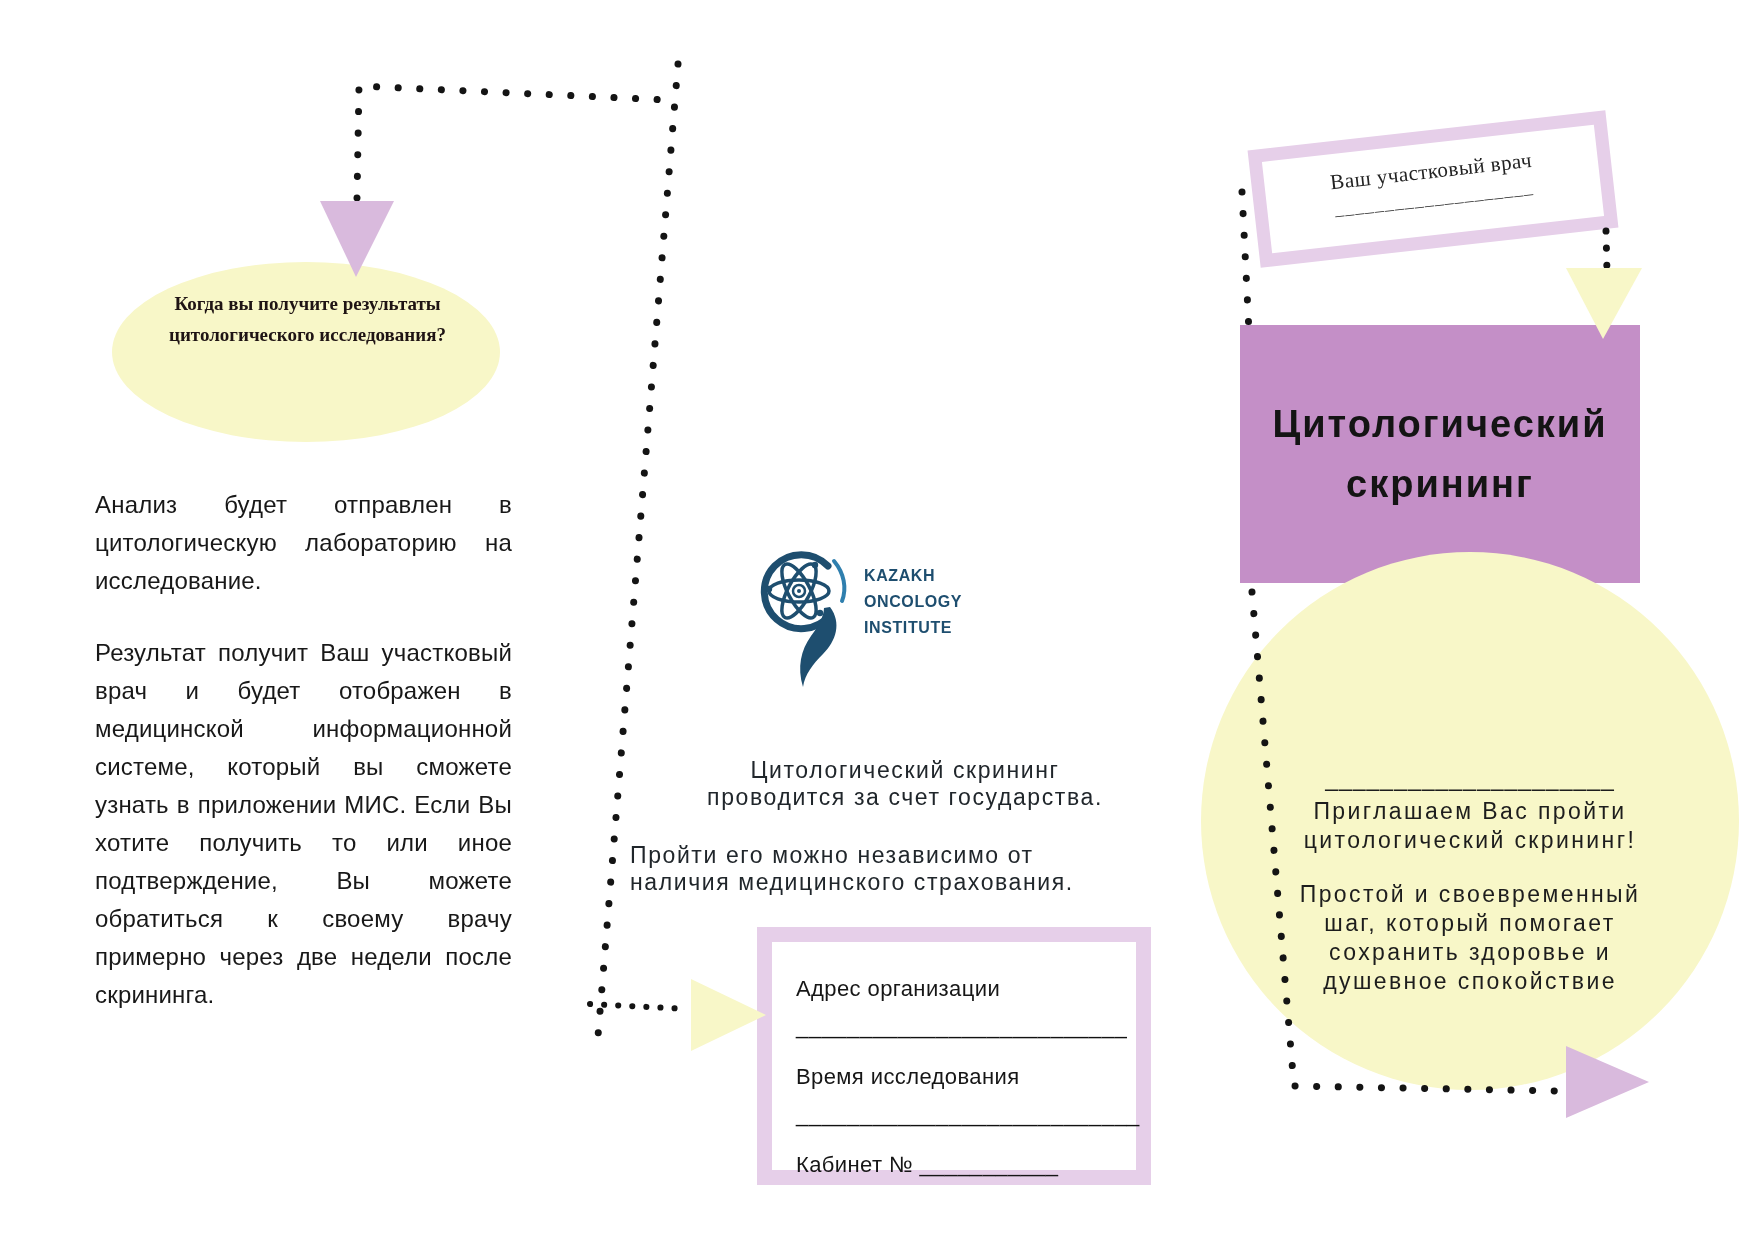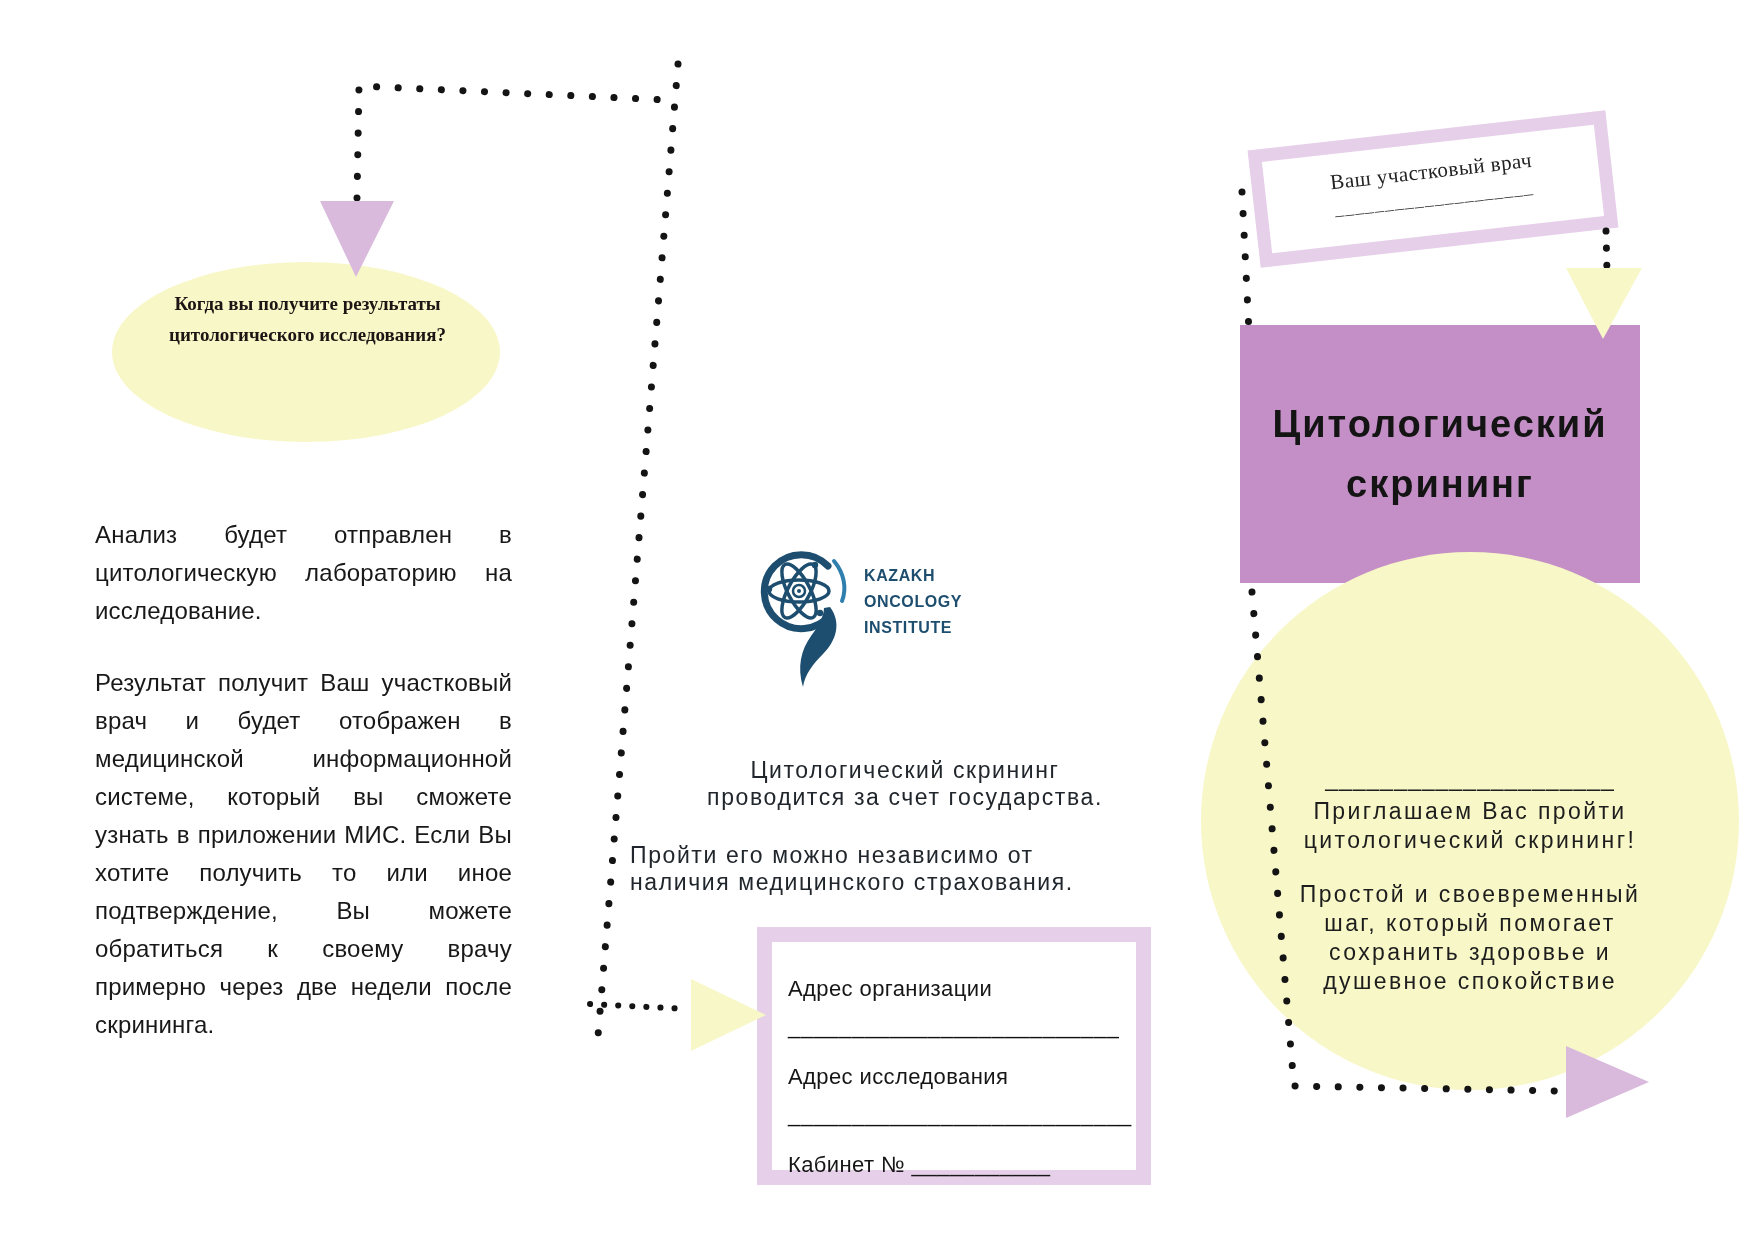--- a/index.html
+++ b/index.html
@@ -6,33 +6,33 @@
   #canvas{position:relative;width:1755px;height:1241px;background:#ffffff;overflow:hidden;
           font-family:"Liberation Sans", sans-serif;}
   .abs{position:absolute;}
   .prelines{white-space:pre-line;}
 
   
   #q-ellipse{left:112px;top:262px;width:388px;height:180px;border-radius:50%;background:#f8f7c8;}
   #q-text{left:140px;top:288px;width:335px;text-align:center;
           font-family:"Liberation Serif", serif;font-weight:bold;font-size:19px;line-height:31px;color:#1f1414;}
   #body-col{left:95px;top:486px;width:417px;font-size:24px;line-height:38px;color:#181818;
-            text-align:justify;letter-spacing:0.2px;margin-top:30px;}
+            text-align:justify;letter-spacing:0.2px;}
   #body-col p{margin:0 0 34px 0;}
 
   
   #logo-row{left:752px;top:545px;width:330px;height:150px;}
   #logo-text{position:absolute;left:112px;top:18px;font-weight:bold;font-size:16px;line-height:26px;
              letter-spacing:0.6px;color:#1e4e6f;}
   #funding{left:630px;top:757px;width:550px;text-align:center;font-size:23px;line-height:27px;
            letter-spacing:1.6px;color:#20262b;font-weight:500;}
   #insurance{left:630px;top:842px;width:550px;text-align:left;font-size:23px;line-height:27px;
            letter-spacing:1.6px;color:#20262b;font-weight:500;}
   #info-box{left:757px;top:927px;width:394px;height:258px;border:15px solid #e6cfe9;background:#fff;
-            box-sizing:border-box;padding:34px 0 0 16px;color:#161616;}
+            box-sizing:border-box;padding:34px 0 0 24px;color:#161616;}
   .info-label{font-size:22px;letter-spacing:0.4px;font-weight:500;}
   .fill-line{font-size:22px;letter-spacing:0.5px;color:#111;}
   .gap8{margin-top:12px;} .gap26{margin-top:24px;}
 
   
   #doctor-box{left:1253px;top:130px;width:360px;height:118px;transform:rotate(-6.4deg);
               border:13px solid #e6cfe9;background:#fff;box-sizing:border-box;text-align:center;
               padding-top:16px;color:#222;}
   #doctor-box .lbl{font-family:"Liberation Serif", serif;font-size:21px;letter-spacing:0.5px;}
   #doctor-box .line{font-family:"Liberation Serif", serif;font-size:18px;margin-top:4px;letter-spacing:1px;}
@@ -84,21 +84,21 @@
   </div>
 
   <div class="abs prelines" id="funding">Цитологический скрининг
 проводится за счет государства.</div>
   <div class="abs prelines" id="insurance">Пройти его можно независимо от
 наличия медицинского страхования.</div>
 
   <div class="abs" id="info-box">
     <div class="info-label">Адрес организации</div>
     <div class="fill-line gap8">__________________________</div>
-    <div class="info-label gap26">Адрес исследования</div>
+    <div class="info-label gap26">Время исследования</div>
     <div class="fill-line gap8">___________________________</div>
     <div class="info-label gap26">Кабинет № ___________</div>
   </div>
 
   <div class="abs" id="doctor-box">
     <div class="lbl">Ваш участковый врач</div>
     <div class="line">____________________</div>
   </div>
 
   <div class="abs" id="title-block">

